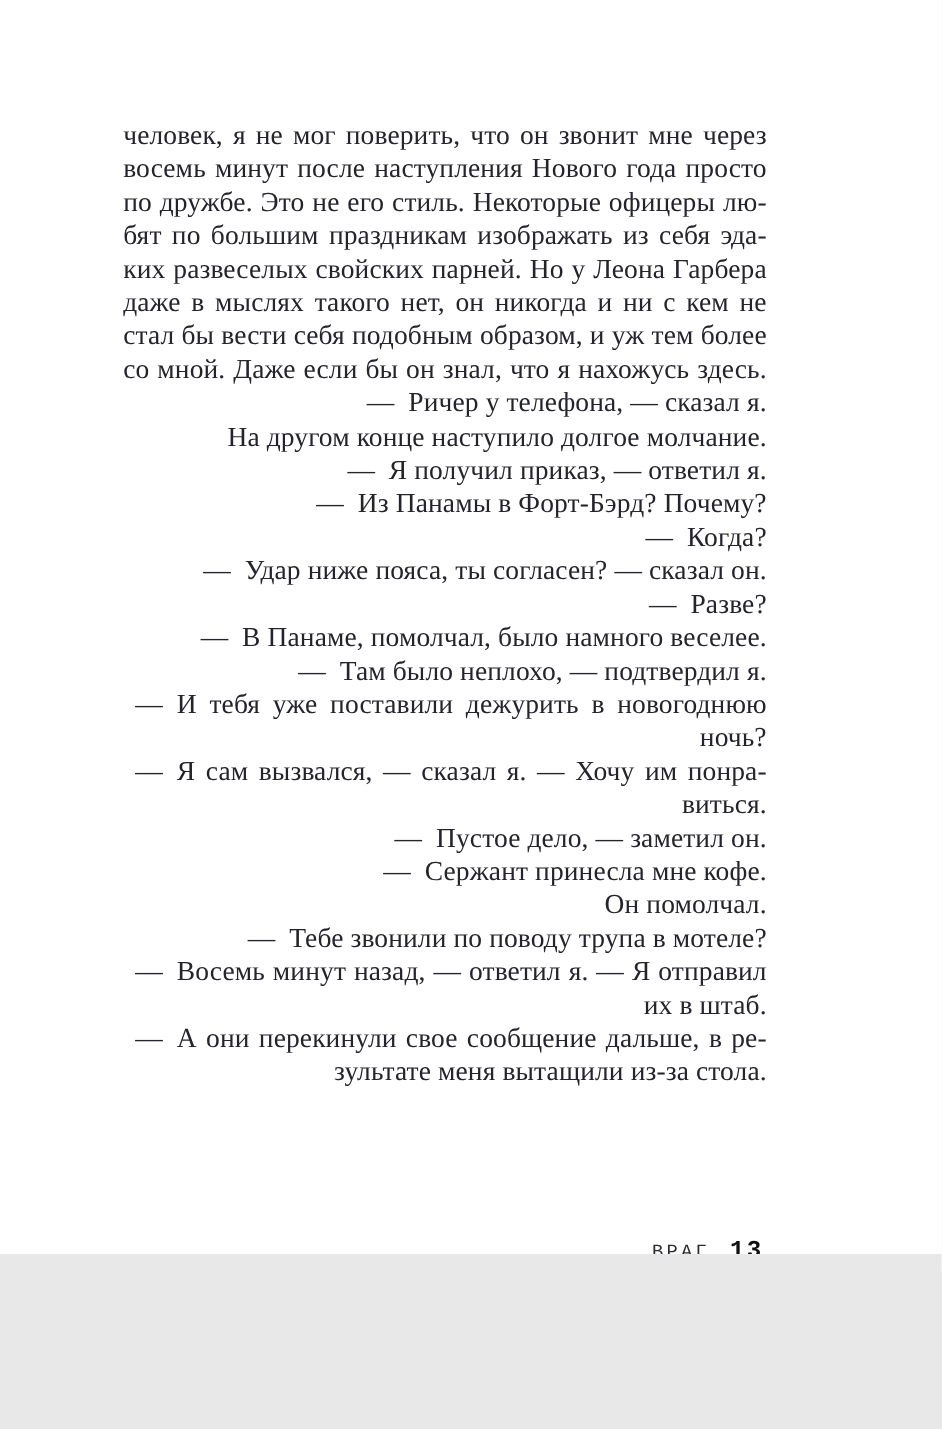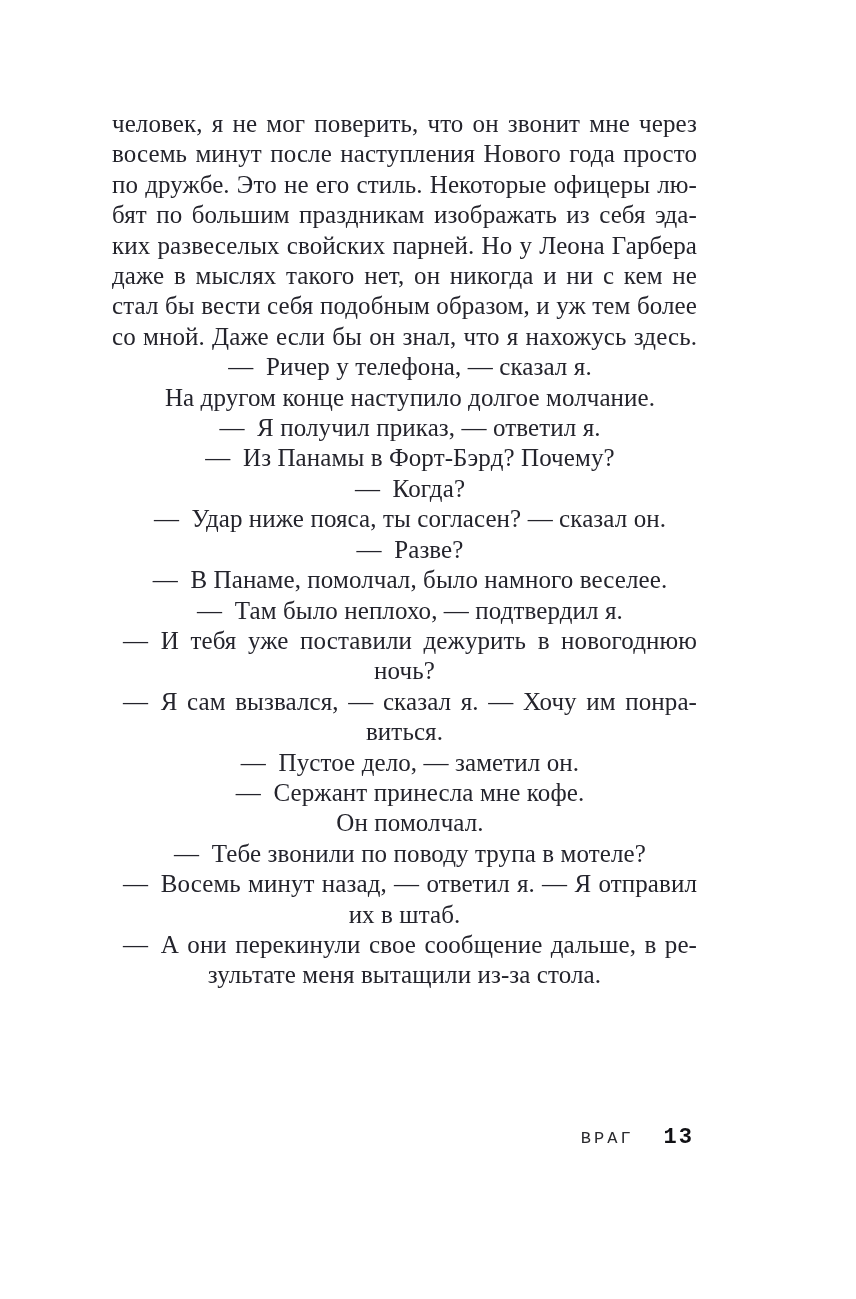--- a/index.html
+++ b/index.html
@@ -10,34 +10,34 @@
   }
   * { box-sizing: border-box; }
   html, body { margin: 0; padding: 0; }
   body {
     width: 856px; height: 1299px;
     background: #e8e8e8;
     font-family: "Liberation Serif", "DejaVu Serif", serif;
   }
   .page {
     position: relative;
-    width: 856px; height: 1299px;
+    width: 856px; height: 1140px;
     background: var(--page-bg);
     overflow: hidden;
   }
   .text-block {
     position: absolute;
     left: 112px; top: 109px;
     width: 585px;
     font-size: 25px;
     line-height: 30.4px;
     color: var(--text-color);
     letter-spacing: 0.1px;
   }
-  .line { text-align: center; white-space: normal; }
+  .line { text-align: right; white-space: normal; }
   .line.indent { text-indent: 11px; }
   .line.justify {
     text-align: justify;
     text-align-last: justify;
     text-justify: inter-word;
   }
   .footer {
     position: absolute;
     left: 112px; top: 1127px;
     width: 586px;
@@ -52,21 +52,21 @@
     line-height: 1;
     letter-spacing: 3px;
     font-weight: 500;
     color: var(--title-color);
   }
   .page-number {
     font-size: 22px;
     line-height: 1;
     font-weight: bold;
     letter-spacing: 2px;
-    margin-left: 30px;
+    margin-left: 18px;
     color: var(--number-color);
   }
 </style>
 </head>
 <body>
 
 <div class="page">
   <div class="text-block">
       <div class="line justify">человек, я не мог поверить, что он звонит мне через</div>
       <div class="line justify">восемь минут после наступления Нового года просто</div>

